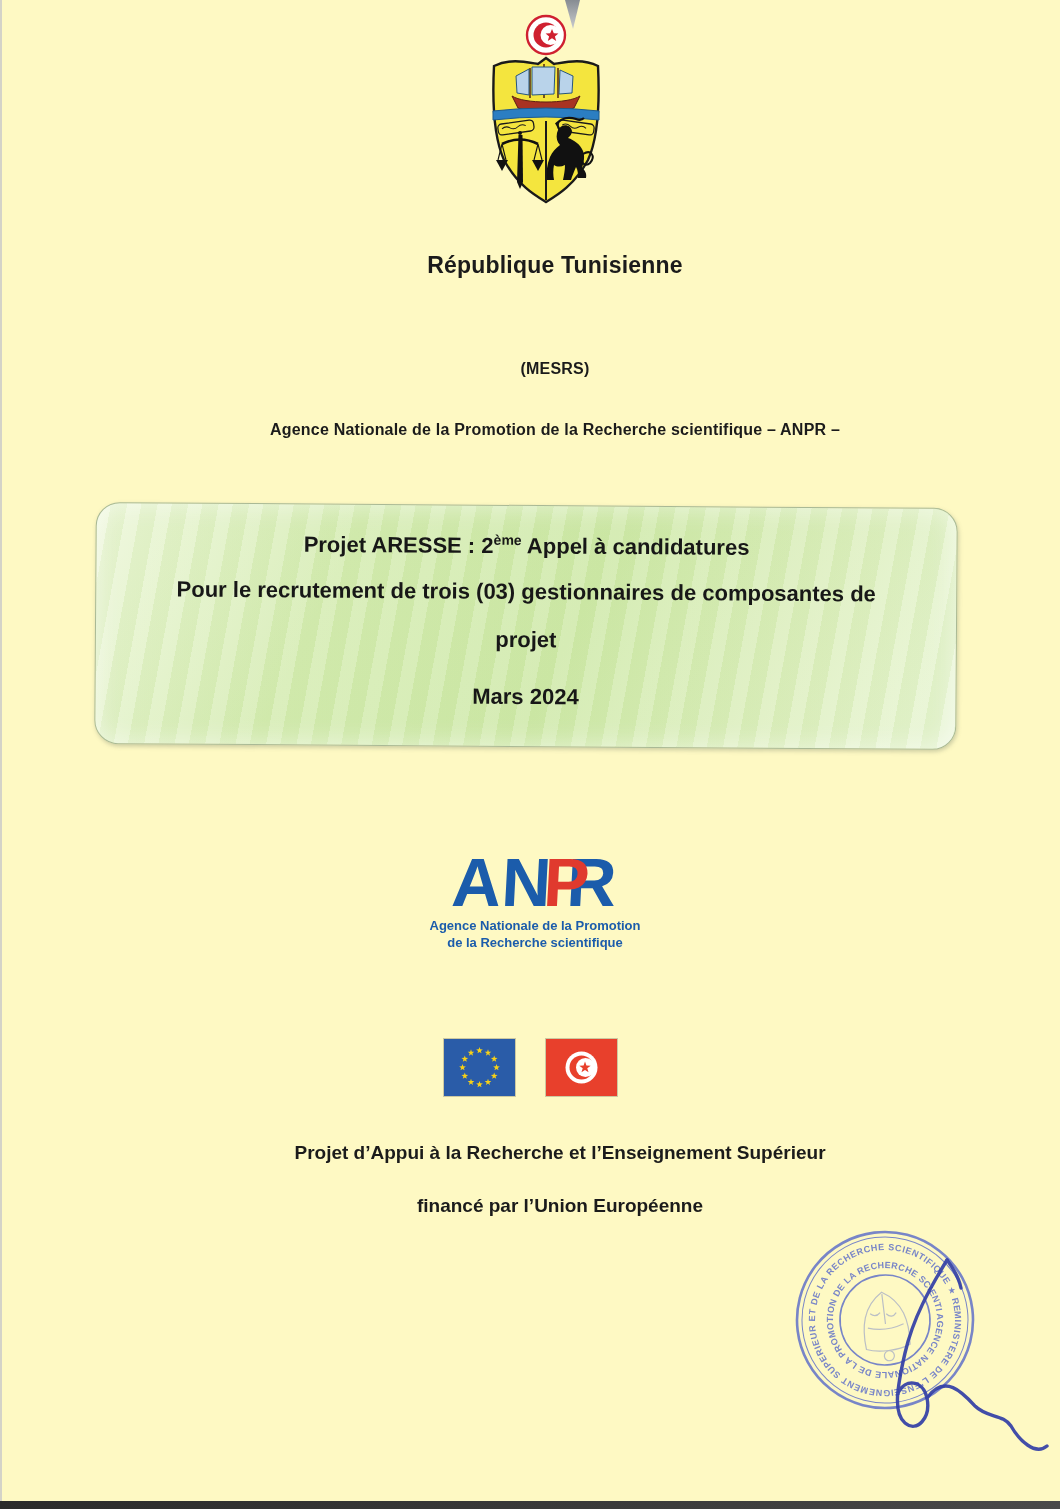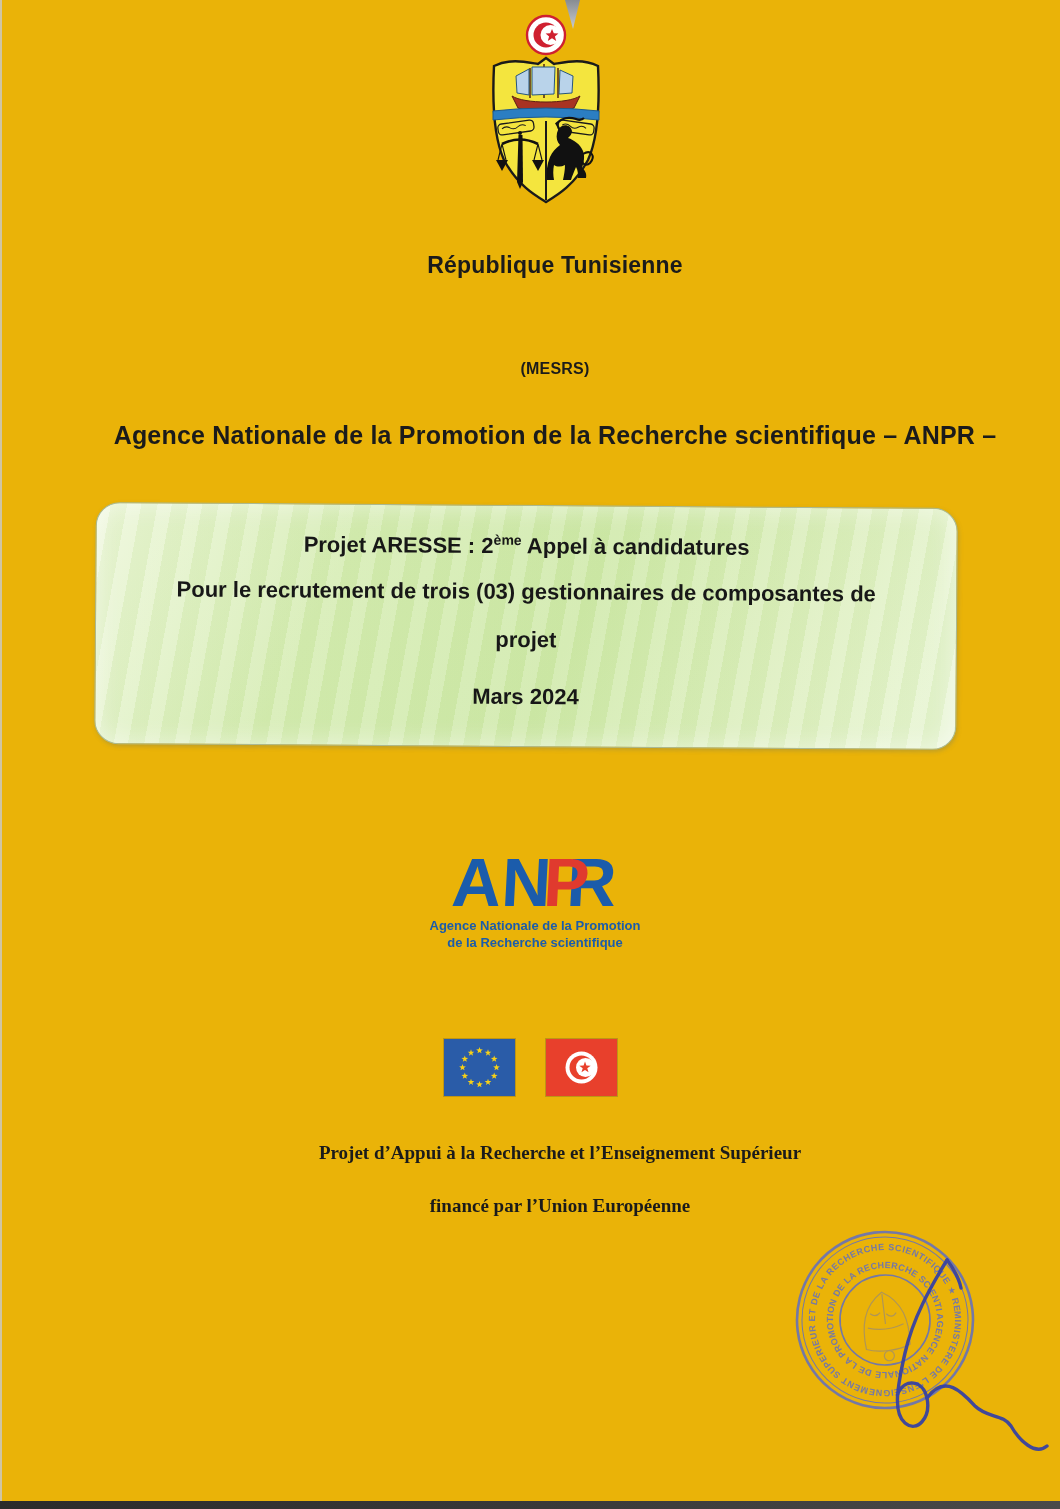--- a/index.html
+++ b/index.html
@@ -1,35 +1,35 @@
 <!DOCTYPE html>
 <html><head>
 <meta charset="utf-8">
 <style>
   html,body{margin:0;padding:0;background:#ffffff;}
   .page{
     position:relative;
     width:1060px;height:1509px;
-    background:#eab308;
+    background:#fef9c3;
     overflow:hidden;
     font-family:"Liberation Sans","DejaVu Sans",sans-serif;
     color:#1b1b1b;
   }
   .left-scan-edge{position:absolute;left:0;top:0;bottom:0;width:2px;background:#c9c9c9;opacity:.8;}
   .bottom-scan-line{position:absolute;left:0;right:0;bottom:0;height:8px;
     background:linear-gradient(90deg,#2b2b2b 0%,#3a3a3a 55%,#4a4a4a 100%);}
   .top-artifact{position:absolute;left:560px;top:0;}
 
   .coat-of-arms{position:absolute;left:486px;top:14px;}
 
   .h-line{position:absolute;left:50px;right:0;text-align:center;font-weight:bold;letter-spacing:.2px;}
   .h-republic{top:252px;font-size:23px;}
   .h-ministry{top:315px;font-size:22px;}
   .h-abbr{top:360px;font-size:16px;}
-  .h-agency{top:421px;font-size:25px;}
+  .h-agency{top:421px;font-size:16px;}
 
   .green-box{
     position:absolute;left:95px;top:505px;width:860px;height:240px;
     border-radius:24px;
     background:
       repeating-linear-gradient(100deg, rgba(255,255,255,.14) 0 14px, rgba(163,205,110,.10) 14px 30px),
       linear-gradient(115deg,#edf7da 0%,#d5ecb2 28%,#cfe9a9 55%,#dff0c2 82%,#e9f6d6 100%);
     border:1px solid #a9b995;
     box-shadow:inset 0 0 26px rgba(255,255,255,.55), 1px 2px 4px rgba(110,120,100,.35);
     transform:rotate(.4deg);
@@ -41,21 +41,21 @@
   .gb-body2{top:121px;}
   .gb-date{top:178px;}
 
   .anpr-logo{position:absolute;left:0;right:0;top:841px;display:flex;flex-direction:column;align-items:center;padding-left:10px;}
   .anpr-tagline{font-size:13px;font-weight:600;color:#1b5cab;line-height:17px;text-align:center;margin-top:2px;}
 
   .flags-row{position:absolute;left:0;right:0;top:1039px;display:flex;justify-content:center;gap:31px;}
   .flag{width:71px;height:57px;box-shadow:0 0 0 1px rgba(60,60,60,.25);}
 
   .footer-block{position:absolute;left:60px;right:0;top:1142px;text-align:center;font-weight:bold;font-size:19px;color:#1b1b1b;}
-  .footer-block div{line-height:22px;margin-bottom:31px;font-family:Liberation Serif, serif;}
+  .footer-block div{line-height:22px;margin-bottom:31px;}
 
   .stamp-area{position:absolute;left:735px;top:1188px;}
 </style>
 </head>
 <body>
 
 <div class="page">
 
   <div class="left-scan-edge"></div>
 

